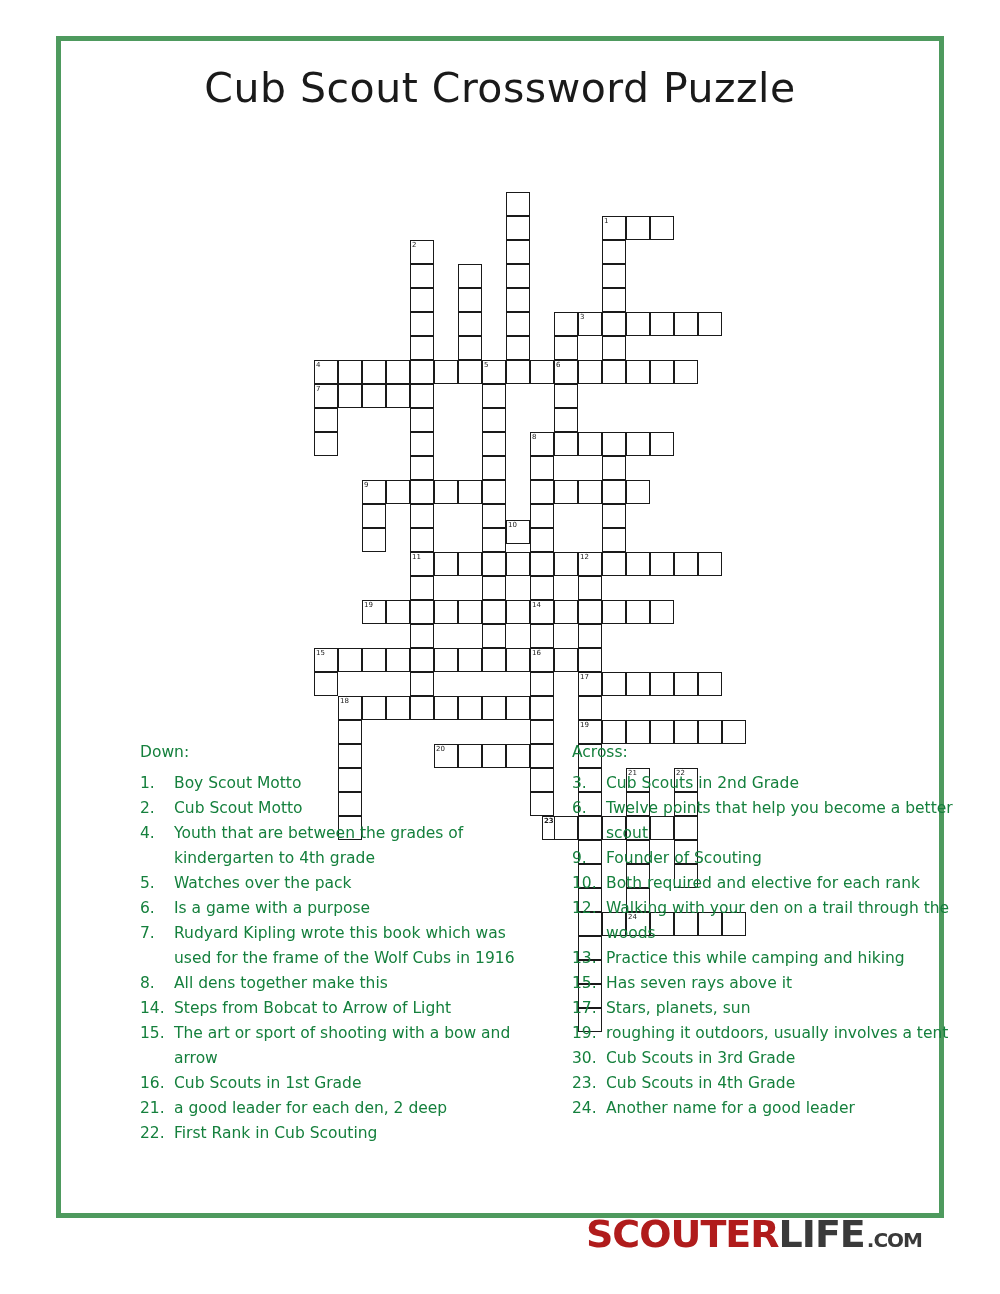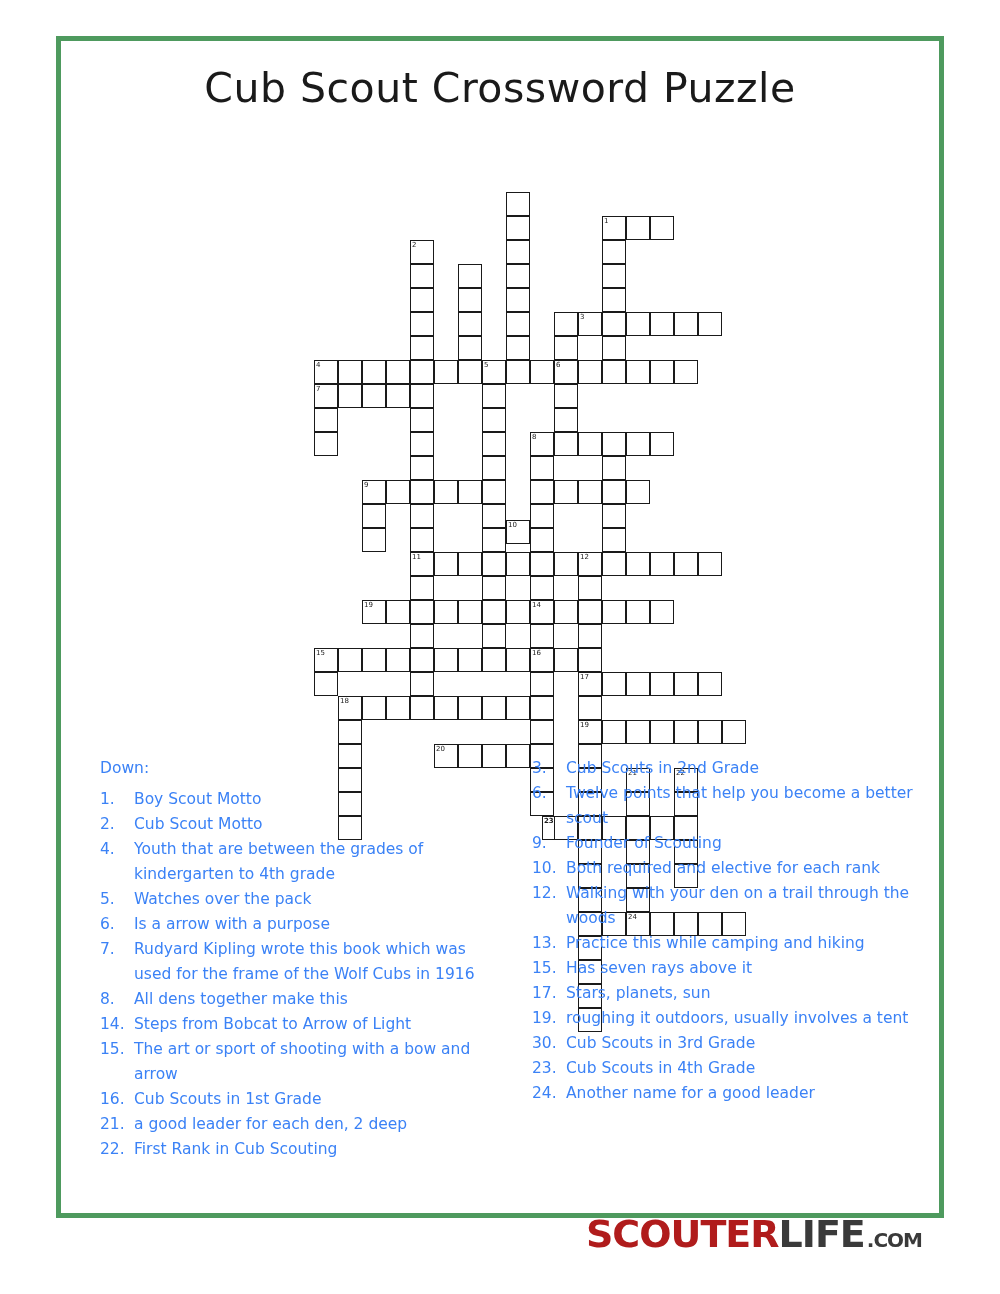--- a/index.html
+++ b/index.html
@@ -67,24 +67,25 @@
     top: 0px;
     font-size: 7px;
     line-height: 8px;
     color: #1a1a1a;
     font-family: "DejaVu Sans", sans-serif;
   }
 
   
   .clues {
     position: absolute;
-    top: 756px;
+    top: 740px;
     font-size: 15.5px;
     line-height: 25px;
-    color: #3b82f6;
+    color: #15803d;
+    margin-left: 40px;
   }
   #clues-down  { left: 100px; width: 390px; }
   #clues-across{ left: 532px; width: 400px; }
   .clues h3 {
     margin: 0 0 6px 0;
     font-size: 15.5px;
     font-weight: normal;
   }
   .clue-row {
     display: flex;
@@ -398,21 +399,21 @@
         <div class="clue-row">
           <span class="clue-num">4.</span>
           <span class="clue-text">Youth that are between the grades of kindergarten to 4th grade</span>
         </div>
         <div class="clue-row">
           <span class="clue-num">5.</span>
           <span class="clue-text">Watches over the pack</span>
         </div>
         <div class="clue-row">
           <span class="clue-num">6.</span>
-          <span class="clue-text">Is a arrow with a purpose</span>
+          <span class="clue-text">Is a game with a purpose</span>
         </div>
         <div class="clue-row">
           <span class="clue-num">7.</span>
           <span class="clue-text">Rudyard Kipling wrote this book which was used for the frame of the Wolf Cubs in 1916</span>
         </div>
         <div class="clue-row">
           <span class="clue-num">8.</span>
           <span class="clue-text">All dens together make this</span>
         </div>
         <div class="clue-row">
@@ -432,20 +433,21 @@
           <span class="clue-text">a good leader for each den, 2 deep</span>
         </div>
         <div class="clue-row">
           <span class="clue-num">22.</span>
           <span class="clue-text">First Rank in Cub Scouting</span>
         </div>
       </div>
   </div>
 
   <div class="clues" id="clues-across">
+    <h3>Across:</h3>
     <div id="across-list">
         <div class="clue-row">
           <span class="clue-num">3.</span>
           <span class="clue-text">Cub Scouts in 2nd Grade</span>
         </div>
         <div class="clue-row">
           <span class="clue-num">6.</span>
           <span class="clue-text">Twelve points that help you become a better scout</span>
         </div>
         <div class="clue-row">

